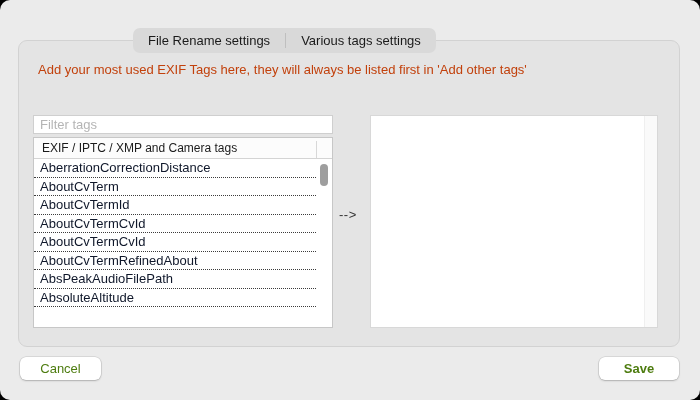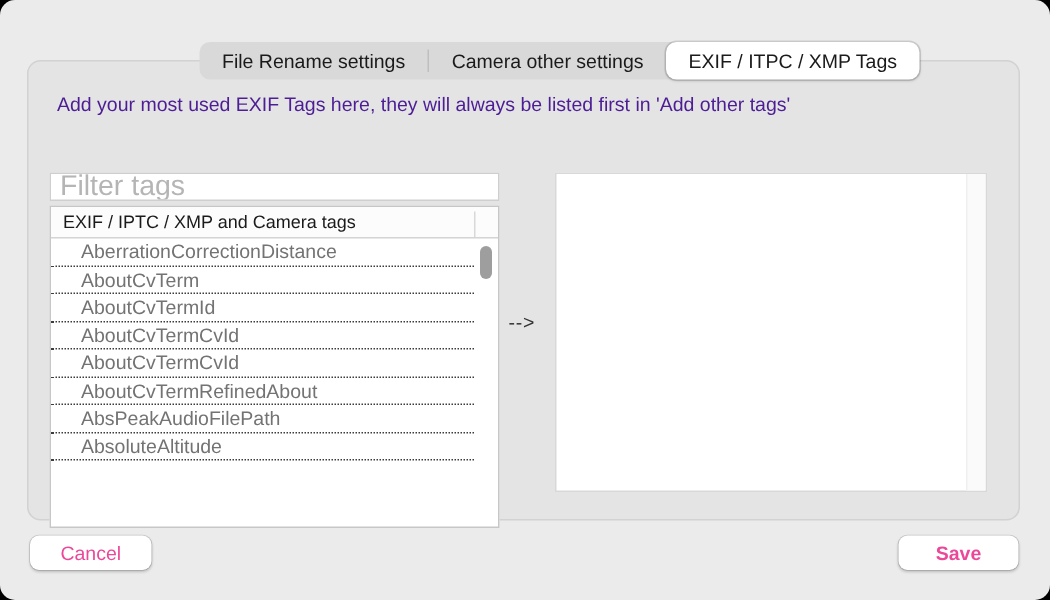--- a/index.html
+++ b/index.html
@@ -30,50 +30,50 @@
   }
   .tab.selected{
     background:#fff;border-radius:7px;
     box-shadow:0 0 0 1px rgba(0,0,0,0.12),0 1px 2px rgba(0,0,0,0.18);
   }
   .tab-divider{
     width:1px;background:#bfbfbf;margin:5px 0;
   }
   
   .instructions{
-    position:absolute;left:38px;top:61px;font-size:13px;color:#4c1d95;
+    position:absolute;left:38px;top:61px;font-size:13px;color:#c2410c;
     line-height:17px;
     text-align:right;
   }
   
   .filter-input{
     position:absolute;left:33px;top:115px;width:300px;height:19px;
     box-sizing:border-box;background:#fff;border:1px solid #cfcfcf;
     font-family:"Liberation Sans","DejaVu Sans",sans-serif;
-    font-size:19px;padding:0 6px;color:#1d4ed8;outline:none;
+    font-size:13px;padding:0 6px;color:#1d4ed8;outline:none;
   }
   .filter-input::placeholder{color:#b5b5b5;opacity:1;}
   
   .tag-list{
-    position:absolute;left:33px;top:137px;width:300px;height:215px;
+    position:absolute;left:33px;top:137px;width:300px;height:191px;
     background:#fff;border:1px solid #c7c7c7;box-sizing:border-box;
     overflow:hidden;
   }
   .tag-list-header{
     position:relative;height:21px;background:#fcfcfc;
     border-bottom:1px solid #d4d4d4;display:flex;align-items:center;
     padding-left:8px;font-size:12px;color:#1a1a1a;box-sizing:border-box;
   }
   .header-col-divider{
     position:absolute;right:15px;top:3px;bottom:0;width:1px;background:#d8d8d8;
   }
   .tag-rows{position:relative;}
   .tag-row{
-    height:18.5px;line-height:18.5px;font-size:13px;color:#737373;
-    padding-left:20px;margin-right:16px;
+    height:18.5px;line-height:18.5px;font-size:13px;color:#0f172a;
+    padding-left:6px;margin-right:16px;
     border-bottom:1px dotted #3c3c3c;box-sizing:border-box;
     white-space:nowrap;overflow:hidden;cursor:default;
   }
   .list-scrollbar-thumb{
     position:absolute;right:4px;top:26px;width:8px;height:22px;
     background:#9e9e9e;border-radius:4px;
   }
   
   .arrow{
     position:absolute;left:339px;top:207px;font-size:13px;color:#333;
@@ -85,39 +85,38 @@
     background:#fff;border:1px solid #d8d8d8;box-sizing:border-box;
   }
   .textarea-scroll-track{
     position:absolute;right:0;top:0;bottom:0;width:12px;
     background:#fafafa;border-left:1px solid #efefef;
   }
   
   .btn{
     position:absolute;height:23px;background:#fff;border-radius:6px;
     display:flex;align-items:center;justify-content:center;
-    font-size:13px;color:#ec4899;
+    font-size:13px;color:#4d7c0f;
     box-shadow:0 0 0 0.5px rgba(0,0,0,0.15),0 1px 2px rgba(0,0,0,0.2);
     cursor:default;
   }
   .btn-cancel{left:20px;top:357px;width:81px;}
   .btn-save{left:599px;top:357px;width:80px;font-weight:bold;}
 </style>
 </head>
 <body>
 
 <div class="window">
 
   <div class="panel"></div>
 
   <div class="tabs">
     <div class="tab">File Rename settings</div>
     <div class="tab-divider"></div>
-    <div class="tab">Camera other settings</div>
-    <div class="tab selected">EXIF / ITPC / XMP Tags</div>
+    <div class="tab">Various tags settings</div>
   </div>
 
   <div class="instructions">
     <div>Add your most used EXIF Tags here, they will always be listed first in 'Add other tags'</div>
   </div>
 
   <input class="filter-input" type="text" placeholder="Filter tags" style="">
 
   <div class="tag-list">
     <div class="tag-list-header">

